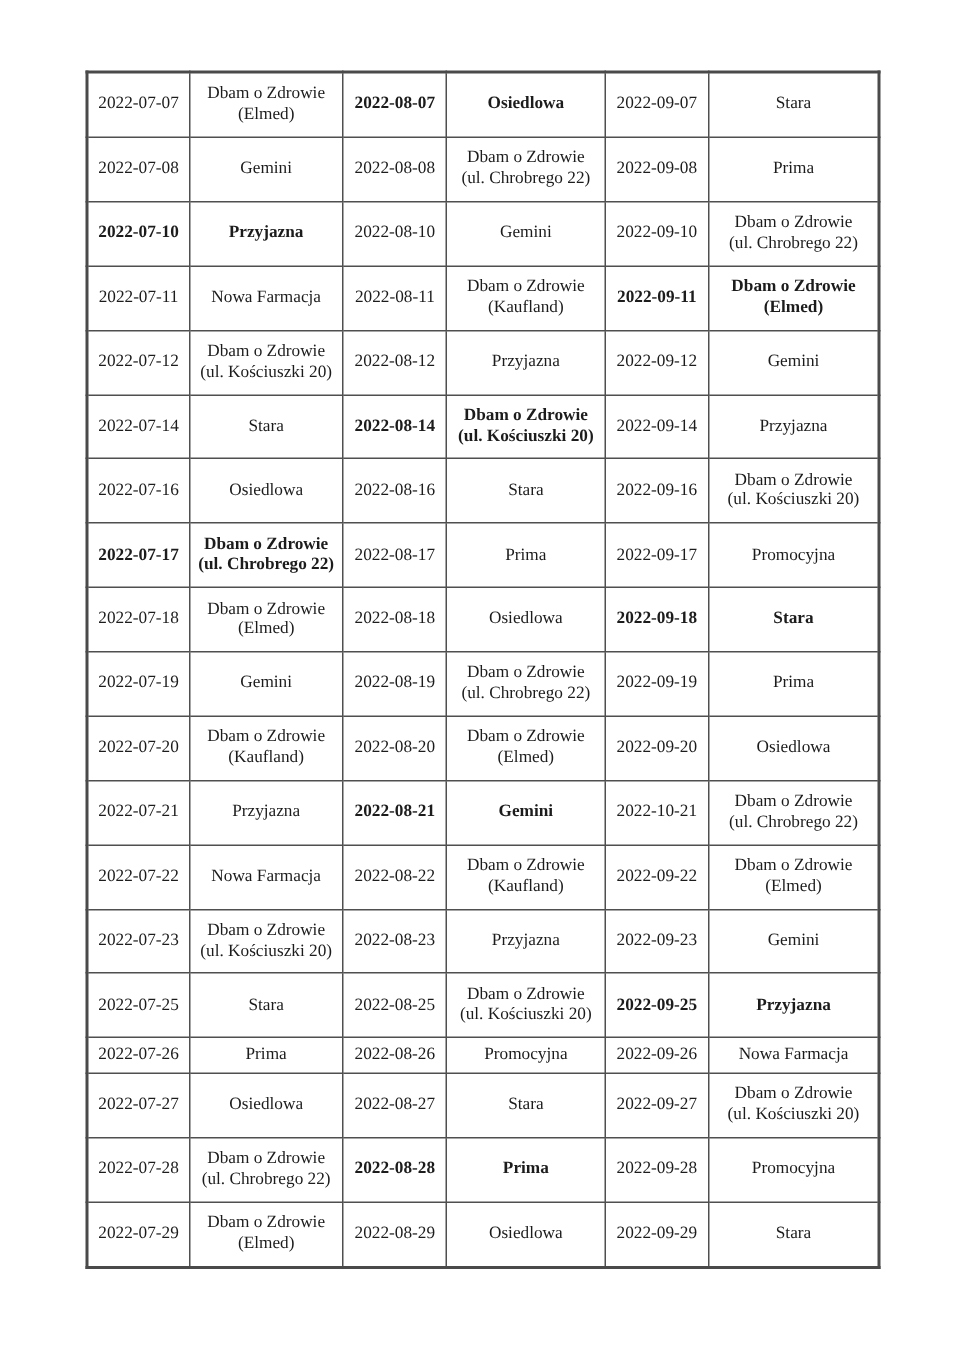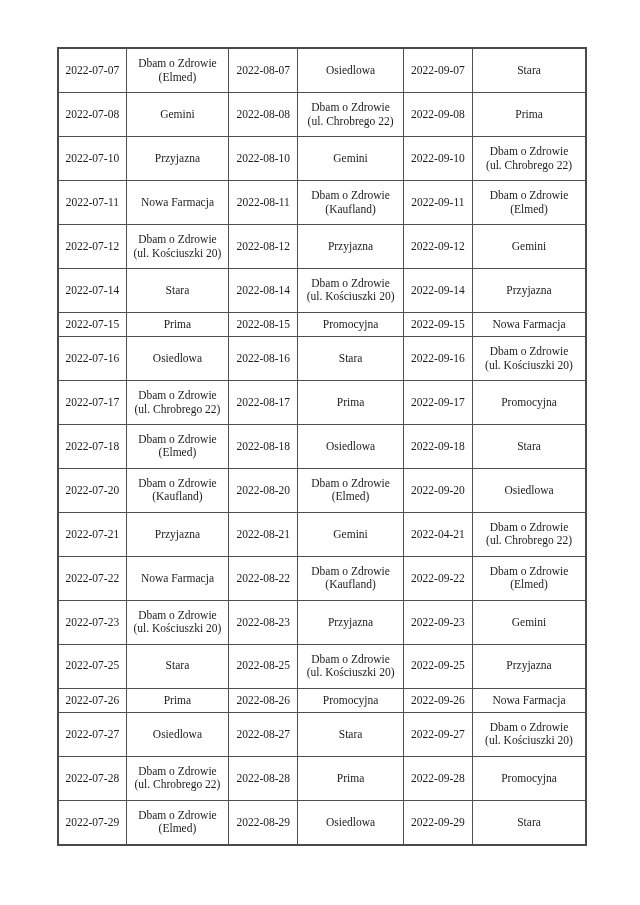--- a/index.html
+++ b/index.html
@@ -40,21 +40,21 @@
     overflow: hidden;
   }
   col.c-date1 { width: 68px; }
   col.c-name1 { width: 102px; }
   col.c-date2 { width: 69px; }
   col.c-name2 { width: 105px; }
   col.c-date3 { width: 69px; }
   col.c-name3 { width: 113px; }
   td.date-cell { white-space: nowrap; }
   td.pharmacy-cell { white-space: pre-line; }
-  td.bold { font-weight: normal; }
+  td.bold { font-weight: bold; }
 </style>
 </head>
 <body>
 
 <div class="page">
   <table class="schedule">
     <colgroup>
       <col class="c-date1">
       <col class="c-name1">
       <col class="c-date2">
@@ -112,28 +112,20 @@
         <tr>
           <td class="date-cell">2022-07-14</td>
           <td class="pharmacy-cell">Stara</td>
           <td class="date-cell bold">2022-08-14</td>
           <td class="pharmacy-cell bold">Dbam o Zdrowie
 (ul. Kościuszki 20)</td>
           <td class="date-cell">2022-09-14</td>
           <td class="pharmacy-cell">Przyjazna</td>
         </tr>
         <tr>
-          <td class="date-cell">2022-07-15</td>
-          <td class="pharmacy-cell">Prima</td>
-          <td class="date-cell bold">2022-08-15</td>
-          <td class="pharmacy-cell bold">Promocyjna</td>
-          <td class="date-cell">2022-09-15</td>
-          <td class="pharmacy-cell">Nowa Farmacja</td>
-        </tr>
-        <tr>
           <td class="date-cell">2022-07-16</td>
           <td class="pharmacy-cell">Osiedlowa</td>
           <td class="date-cell">2022-08-16</td>
           <td class="pharmacy-cell">Stara</td>
           <td class="date-cell">2022-09-16</td>
           <td class="pharmacy-cell">Dbam o Zdrowie
 (ul. Kościuszki 20)</td>
         </tr>
         <tr>
           <td class="date-cell bold">2022-07-17</td>
@@ -147,35 +139,44 @@
         <tr>
           <td class="date-cell">2022-07-18</td>
           <td class="pharmacy-cell">Dbam o Zdrowie
 (Elmed)</td>
           <td class="date-cell">2022-08-18</td>
           <td class="pharmacy-cell">Osiedlowa</td>
           <td class="date-cell bold">2022-09-18</td>
           <td class="pharmacy-cell bold">Stara</td>
         </tr>
         <tr>
+          <td class="date-cell">2022-07-19</td>
+          <td class="pharmacy-cell">Gemini</td>
+          <td class="date-cell">2022-08-19</td>
+          <td class="pharmacy-cell">Dbam o Zdrowie
+(ul. Chrobrego 22)</td>
+          <td class="date-cell">2022-09-19</td>
+          <td class="pharmacy-cell">Prima</td>
+        </tr>
+        <tr>
           <td class="date-cell">2022-07-20</td>
           <td class="pharmacy-cell">Dbam o Zdrowie
 (Kaufland)</td>
           <td class="date-cell">2022-08-20</td>
           <td class="pharmacy-cell">Dbam o Zdrowie
 (Elmed)</td>
           <td class="date-cell">2022-09-20</td>
           <td class="pharmacy-cell">Osiedlowa</td>
         </tr>
         <tr>
           <td class="date-cell">2022-07-21</td>
           <td class="pharmacy-cell">Przyjazna</td>
           <td class="date-cell bold">2022-08-21</td>
           <td class="pharmacy-cell bold">Gemini</td>
-          <td class="date-cell">2022-04-21</td>
+          <td class="date-cell">2022-10-21</td>
           <td class="pharmacy-cell">Dbam o Zdrowie
 (ul. Chrobrego 22)</td>
         </tr>
         <tr>
           <td class="date-cell">2022-07-22</td>
           <td class="pharmacy-cell">Nowa Farmacja</td>
           <td class="date-cell">2022-08-22</td>
           <td class="pharmacy-cell">Dbam o Zdrowie
 (Kaufland)</td>
           <td class="date-cell">2022-09-22</td>

